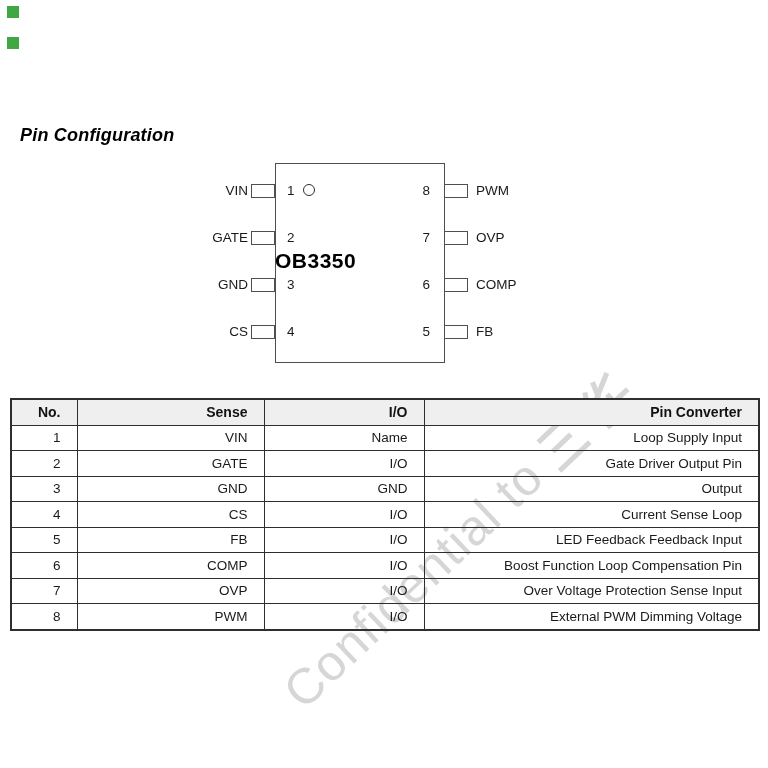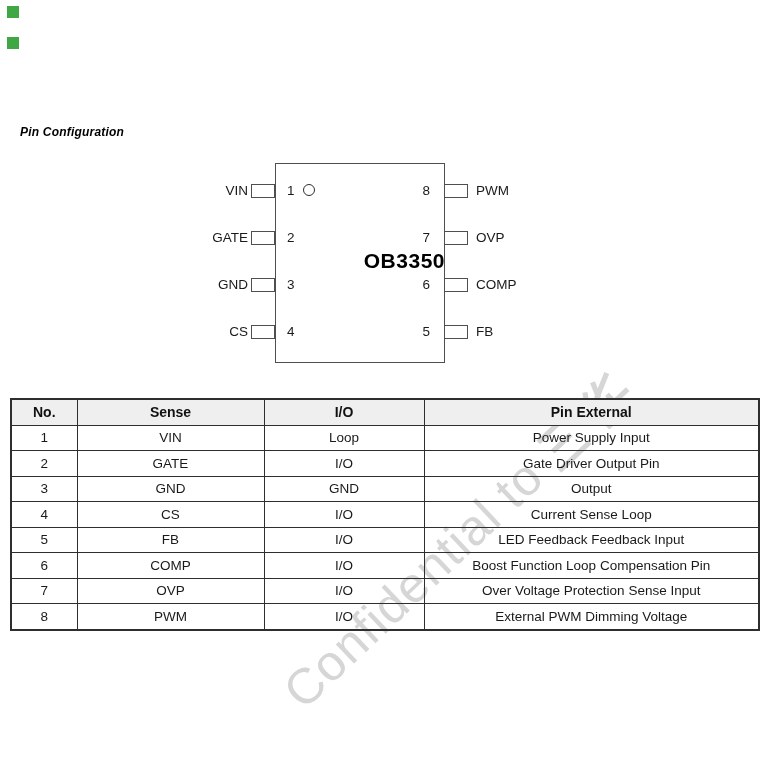--- a/index.html
+++ b/index.html
@@ -11,41 +11,41 @@
   }
 
   
   .marker{position:absolute;left:7px;width:12px;height:12px;background:#3FA845;}
   #marker1{top:6px;}
   #marker2{top:37px;}
 
   
   .section-title{
     position:absolute;left:20px;top:125px;
-    font-size:12px;font-weight:bold;font-style:italic;color:#000;
+    font-size:18px;font-weight:bold;font-style:italic;color:#000;
     letter-spacing:.2px;white-space:nowrap;z-index:2;
   }
 
   
   .watermark{
     position:absolute;left:272px;top:678px;z-index:1;
     transform:rotate(-43.5deg);transform-origin:0 0;
     display:flex;align-items:center;gap:12px;
     font-size:50px;letter-spacing:1px;white-space:nowrap;
     color:#d6d6d6;
   }
   .watermark svg{display:block;}
 
   
   .chip-body{
     position:absolute;left:275px;top:163px;width:168px;height:198px;
     border:1.5px solid #4f4f4f;background:#fff;z-index:2;
   }
   .chip-name{
-    position:absolute;left:275px;top:249px;width:170px;text-align:right;
+    position:absolute;left:275px;top:249px;width:170px;text-align:left;
     font-size:21px;font-weight:bold;letter-spacing:.5px;color:#000;z-index:3;
   }
   .pin1-dot{
     position:absolute;left:303px;top:184px;width:10px;height:10px;
     border:1.6px solid #2e2e2e;border-radius:50%;background:#fff;z-index:3;
   }
   .pin-row{position:absolute;left:0;width:768px;height:18px;z-index:3;font-size:13.5px;}
   .pin-row .lbl-left{position:absolute;left:148px;width:100px;text-align:right;top:1px;}
   .pin-row .box-left{position:absolute;left:251px;top:2px;width:22px;height:12px;border:1.5px solid #4f4f4f;background:#fff;}
   .pin-row .num-left{position:absolute;left:287px;top:1px;}
@@ -54,22 +54,22 @@
   .pin-row .lbl-right{position:absolute;left:476px;top:1px;}
   #pinrow-0{top:182px;} #pinrow-1{top:229px;} #pinrow-2{top:276px;} #pinrow-3{top:323px;}
 
   
   .pin-table{
     position:absolute;left:10px;top:398px;width:748px;z-index:2;
     border-collapse:collapse;table-layout:fixed;
     font-size:13.5px;
   }
   .pin-table td,.pin-table th{
-    border:1px solid #2e2e2e;text-align:center;vertical-align:middle;
-    height:24.5px;padding:0 4px;overflow:hidden;white-space:nowrap;
+    border:1px solid #2e2e2e;text-align:right;vertical-align:middle;
+    height:24.5px;padding:0 16px;overflow:hidden;white-space:nowrap;
     background:transparent;
   }
   .pin-table th{background:#efefef;font-weight:bold;font-size:14px;color:#111;}
   .pin-table{border:2px solid #2e2e2e;}
   .pin-table tr th{border-bottom:1.5px solid #2e2e2e;}
 </style>
 </head>
 <body>
 
 <div id="marker1" class="marker"></div>
@@ -138,27 +138,27 @@
       <col style="width:66px">
       <col style="width:187px">
       <col style="width:160px">
       <col style="width:335px">
     </colgroup>
   <tbody>
       <tr>
     <th>No.</th>
     <th>Sense</th>
     <th>I/O</th>
-    <th>Pin External</th>
+    <th>Pin Converter</th>
   </tr>
   <tr>
     <td>1</td>
     <td>VIN</td>
-    <td>Loop</td>
-    <td>Power Supply Input</td>
+    <td>Name</td>
+    <td>Loop Supply Input</td>
   </tr>
   <tr>
     <td>2</td>
     <td>GATE</td>
     <td>I/O</td>
     <td>Gate Driver Output Pin</td>
   </tr>
   <tr>
     <td>3</td>
     <td>GND</td>

